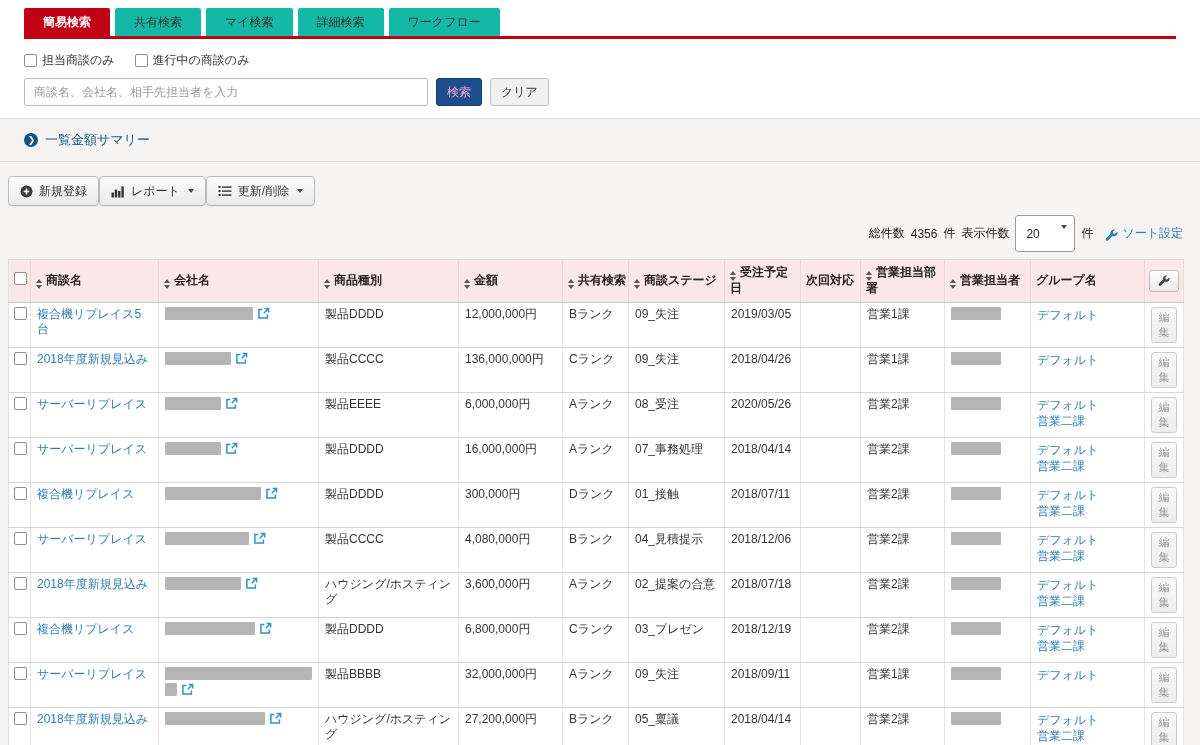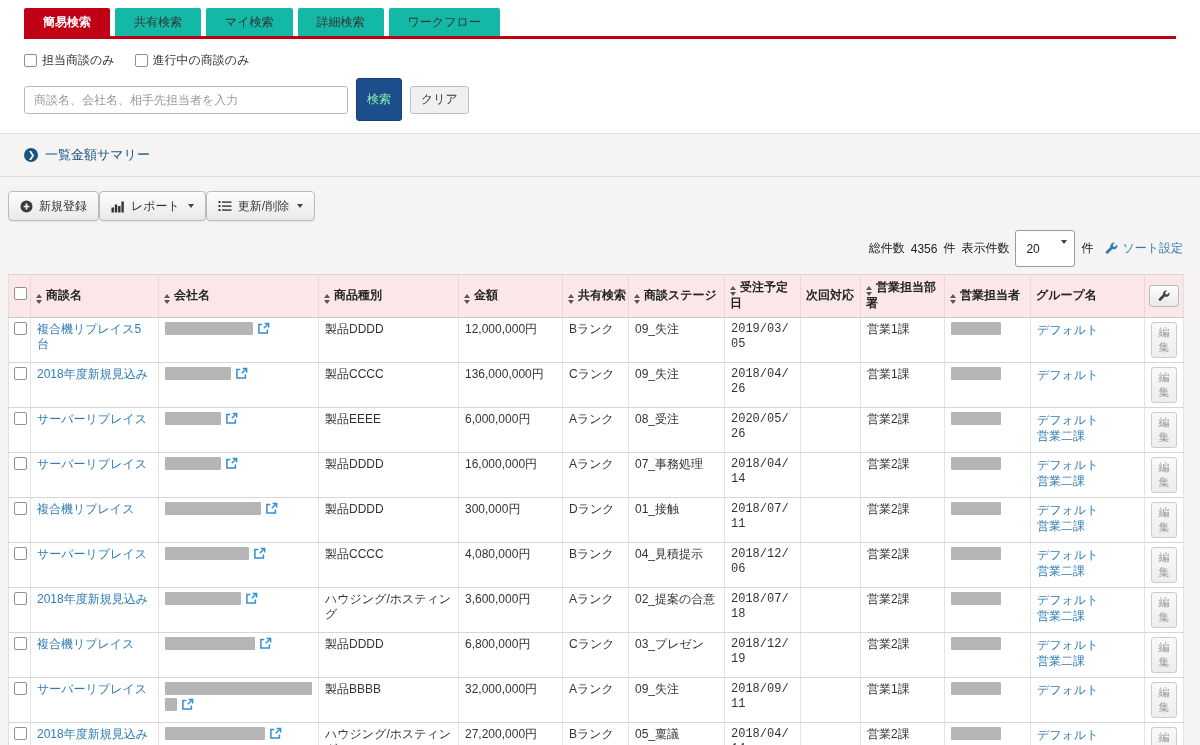--- a/index.html
+++ b/index.html
@@ -19,27 +19,27 @@
   }
   .tab.active { background:#c10016; color:#fff; font-weight:bold; }
   .filter-row { margin-top:13px; display:flex; align-items:center; gap:20px; }
   .cb-wrap { display:inline-flex; align-items:center; gap:5px; cursor:pointer; }
   .checkbox {
     width:13px; height:13px; border:1px solid #8f8f8f; border-radius:2px;
     background:#fff; display:inline-block; flex:0 0 auto;
   }
   .search-row { margin-top:9px; display:flex; align-items:center; gap:8px; }
   .search-input {
-    width:324px; height:28px; border:1px solid #b9b9b9; border-radius:3px;
+    width:404px; height:28px; border:1px solid #b9b9b9; border-radius:3px;
     padding:0 9px; font-size:12px; color:#333; outline:none;
     font-family:"Liberation Sans","DejaVu Sans",sans-serif;
   }
   .search-input::placeholder { color:#9a9a9a; }
   .btn-search {
-    height:43px; min-width:46px; padding:0 10px; background:#1c4e8c; color:#86efac;
+    height:28px; min-width:46px; padding:0 10px; background:#1c4e8c; color:#f9a8d4;
     border:1px solid #173f72; border-radius:3px; font-size:12px; cursor:pointer;
     font-family:inherit;
   }
   .btn-clear {
     height:28px; min-width:48px; padding:0 10px; background:#f0f0f0; color:#333;
     border:1px solid #c2c2c2; border-radius:3px; font-size:12px; cursor:pointer;
     font-family:inherit;
   }
   
   .lower { background:#f5f4f3; border-top:1px solid #dcdcdc; }
@@ -69,21 +69,21 @@
     display:flex; justify-content:flex-end; align-items:center; gap:6px;
     padding:9px 17px 7px; color:#222;margin-left:29px;
   }
   .page-select {
     position:relative; display:inline-flex; align-items:center; height:37px;
     border:1px solid #9a9a9a; border-radius:3px; background:#fff;
     padding:0 22px 0 10px; min-width:60px; cursor:pointer;
   }
   .page-select .caret { position:absolute; right:7px; top:9px; }
   .sort-link {
-    color:#2e7cb5; display:inline-flex; gap:4px; align-items:center;
+    color:#2e7cb5; display:inline-flex; gap:4px; align-items:flex-end;
     text-decoration:none; cursor:pointer; margin-left:6px;
   }
   
   table {
     width:1175px; margin-left:8px; border-collapse:collapse; background:#fff;
     table-layout:fixed;
   }
   thead th {
     background:#fbe7e7; font-weight:bold; color:#222; text-align:left;
     padding:5px 2px 5px 5px; border-bottom:1px solid #c9c9c9;
@@ -109,21 +109,21 @@
   .edit-btn {
     font-size:11px; color:#9b9b9b; background:linear-gradient(#f9f9f9,#ededed);
     border:1px solid #ccc; border-radius:3px; padding:2px 2px; cursor:pointer;
     font-family:inherit;
   }
   .wrench-btn {
     background:linear-gradient(#fdfdfd,#e9e9e9); border:1px solid #bbb;
     border-radius:3px; padding:4px 8px; display:inline-flex; align-items:center;
     cursor:pointer;
   }
-  .break-all { word-break:break-all;font-family:Liberation Mono, monospace; }
+  .break-all { word-break:break-all; }
   .td-center { text-align:center; }
   .ext-icon { flex:0 0 auto; }
 </style>
 </head>
 <body>
 
 <div class="top-card">
   <div class="tabs" id="tabs">
       <div class="tab active">簡易検索</div>
       <div class="tab">共有検索</div>

